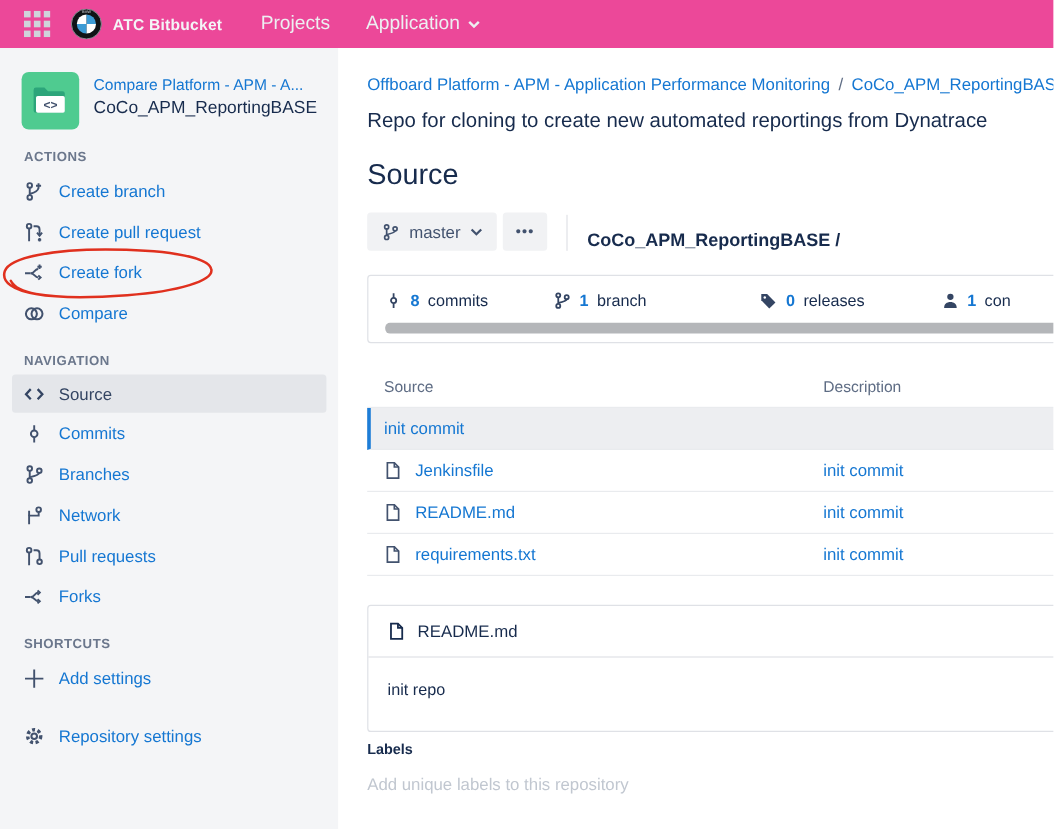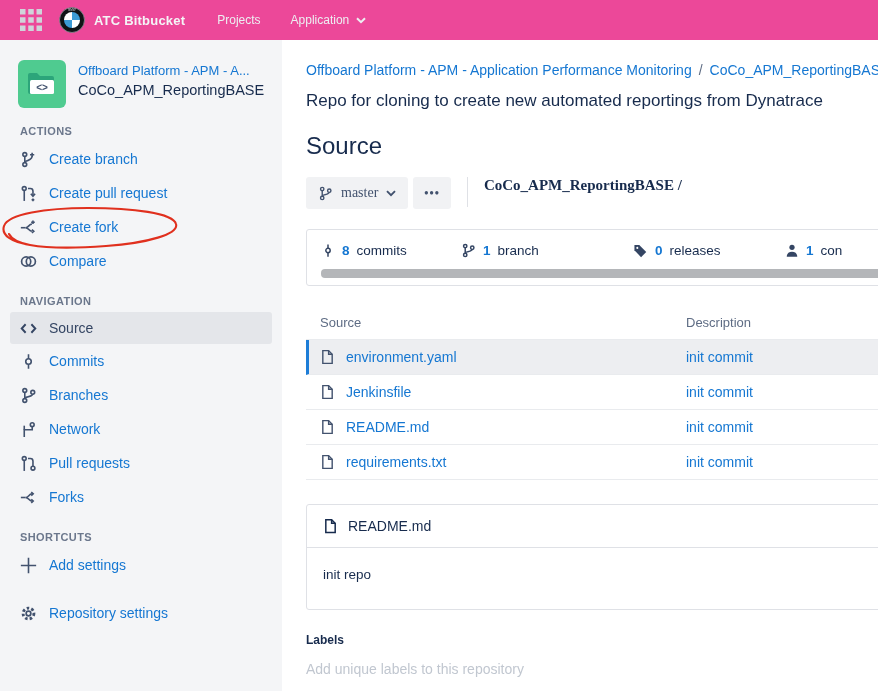--- a/index.html
+++ b/index.html
@@ -5,21 +5,21 @@
   * { margin:0; padding:0; box-sizing:border-box; }
   html,body { width:878px; height:691px; overflow:hidden;
     font-family:"Liberation Sans", sans-serif; background:#fff; color:#172B4D; }
 
   
   .topbar { height:40px; background:#ec4899; display:flex; align-items:center; }
   .grid-icon { margin-left:20px; display:block; }
   .bmw { margin-left:17px; display:block; }
   .brand { margin-left:9px; color:#F4F5F7; font-size:13px; font-weight:700; letter-spacing:.2px; }
   .topnav { display:flex; align-items:center; margin-left:32px; gap:30px; }
-  .topnav-item { color:#EDEFF2; font-size:12px; display:flex; align-items:center; gap:7px; cursor:pointer; }
+  .topnav-item { color:#EDEFF2; font-size:16px; display:flex; align-items:center; gap:7px; cursor:pointer; }
 
   
   .app { display:flex; height:651px; }
   .sidebar { width:282px; min-width:282px; background:#F4F5F7; overflow:hidden; }
   .main { flex:1; background:#fff; padding:22px 0 0 24px; overflow:hidden; position:relative; }
 
   
   .repo-head { display:flex; gap:12px; padding:20px 14px 0 18px; align-items:flex-start; }
   .avatar { width:48px; height:48px; border-radius:6px; background:#4FCB90; flex:none;
             display:flex; align-items:center; justify-content:center; }
@@ -36,21 +36,21 @@
   .settings-item { margin-top:14px; }
   .annot { position:absolute; left:-2px; top:-5px; pointer-events:none; }
 
   
   .crumbs { white-space:nowrap; font-size:14px; width:900px; }
   .crumbs a { color:#1577D2; text-decoration:none; }
   .crumb-sep { color:#5E6C84; margin:0 7px; }
   .repo-desc { font-size:17px; margin-top:13px; color:#172B4D; }
   .page-title { font-size:24px; font-weight:500; color:#172B4D; margin-top:21px; }
 
-  .toolbar { display:flex; align-items:flex-start; margin-top:17px;font-family:Liberation Serif, serif; }
+  .toolbar { display:flex; align-items:flex-end; margin-top:17px; }
   .btn { background:#F1F2F4; border:none; border-radius:3px; height:32px; padding:0 12px;
          display:flex; align-items:center; gap:8px; color:#42526E; font-size:14px; cursor:pointer;
          font-family:inherit; }
   .btn-more { margin-left:5px; font-size:12px; font-weight:700; letter-spacing:1px; padding:0 11px; }
   .vdiv { width:1px; height:30px; background:#DFE1E6; margin:0 16px; }
   .path-label { font-size:15px; font-weight:700; color:#172B4D; }
 
   .stats-box { width:620px; border:1px solid #DFE1E6; border-radius:3px; margin-top:20px;
                padding:13px 0 7px 14px; }
   .stats-row { display:flex; align-items:center; }
@@ -67,21 +67,21 @@
             padding-left:14px; border-bottom:1px solid #E9EBEE; font-size:14px; }
   .ft-row.hl { background:#EDEEF1; border-left:3px solid #1D7DD7; padding-left:11px; }
   .file-cell { display:flex; align-items:center; gap:11px; }
   .file-cell a, .desc-cell a { color:#1577D2; text-decoration:none; font-size:14px; }
 
   .readme-card { width:620px; border:1px solid #DFE1E6; border-radius:3px; margin-top:24px; }
   .readme-head { display:flex; align-items:center; gap:10px; padding:13px 16px;
                  border-bottom:1px solid #DFE1E6; font-size:14px; color:#172B4D; }
   .readme-body { padding:19px 16px 27px; font-size:13.5px; color:#172B4D; }
 
-  .labels-sec { margin-top:23px; }
+  .labels-sec { margin-top:7px; }
   .labels-title { font-size:12px; font-weight:700; color:#172B4D; }
   .labels-ph { margin-top:14px; font-size:14px; color:#C1C7D0; }
 </style>
 </head>
 <body>
 
 <div class="topbar">
   <svg class="grid-icon" width="22" height="22" viewBox="0 0 16 16">
     <g fill="#CFD4DA">
       <rect x="0" y="0" width="4" height="4"></rect>
@@ -125,21 +125,21 @@
 
     <div class="repo-head">
       <div class="avatar">
         <svg width="32" height="28" viewBox="0 0 32 28">
           <path d="M2 5 q0-2 2-2 h7 l3 3 h12 q2 0 2 2 v14 q0 2 -2 2 h-22 q-2 0 -2-2 z" fill="#2CA57A"></path>
           <rect x="4" y="10" width="24" height="14" rx="1.5" fill="#FFFFFF"></rect>
           <text x="16" y="21" text-anchor="middle" font-size="10" font-weight="bold" fill="#42526E" font-family="Liberation Sans, sans-serif">&lt;&gt;</text>
         </svg>
       </div>
       <div class="repo-head-text">
-        <a class="proj-link" href="#">Offboard Platform - APM - A...</a>
+        <a class="proj-link" href="#">Compare Platform - APM - A...</a>
         <div class="repo-name">CoCo_APM_ReportingBASE</div>
       </div>
     </div>
 
     <div class="section-title">ACTIONS</div>
 
 
     <div class="side-item">
       <span class="ic">
         <svg width="17" height="17" viewBox="0 0 16 16" fill="none" stroke="#42526E" stroke-width="1.5">
@@ -352,27 +352,20 @@
       <div class="stats-scrollbar"></div>
     </div>
 
     <div class="file-table">
       <div class="ft-head">
         <span>Source</span>
         <span>Description</span>
       </div>
 
       <div class="ft-row hl">
-        <span class="file-cell">
-          <svg width="15" height="16" viewBox="0 0 16 16" fill="none" stroke="#42526E" stroke-width="1.5">
-              <path d="M3 1.2h6.2l3.8 3.8v9.8H3z"></path>
-              <path d="M9.2 1.2v3.8H13"></path>
-            </svg>
-          <a href="#">environment.yaml</a>
-        </span>
         <span class="desc-cell"><a href="#">init commit</a></span>
       </div>
 
       <div class="ft-row">
         <span class="file-cell">
           <svg width="15" height="16" viewBox="0 0 16 16" fill="none" stroke="#42526E" stroke-width="1.5">
               <path d="M3 1.2h6.2l3.8 3.8v9.8H3z"></path>
               <path d="M9.2 1.2v3.8H13"></path>
             </svg>
           <a href="#">Jenkinsfile</a>

